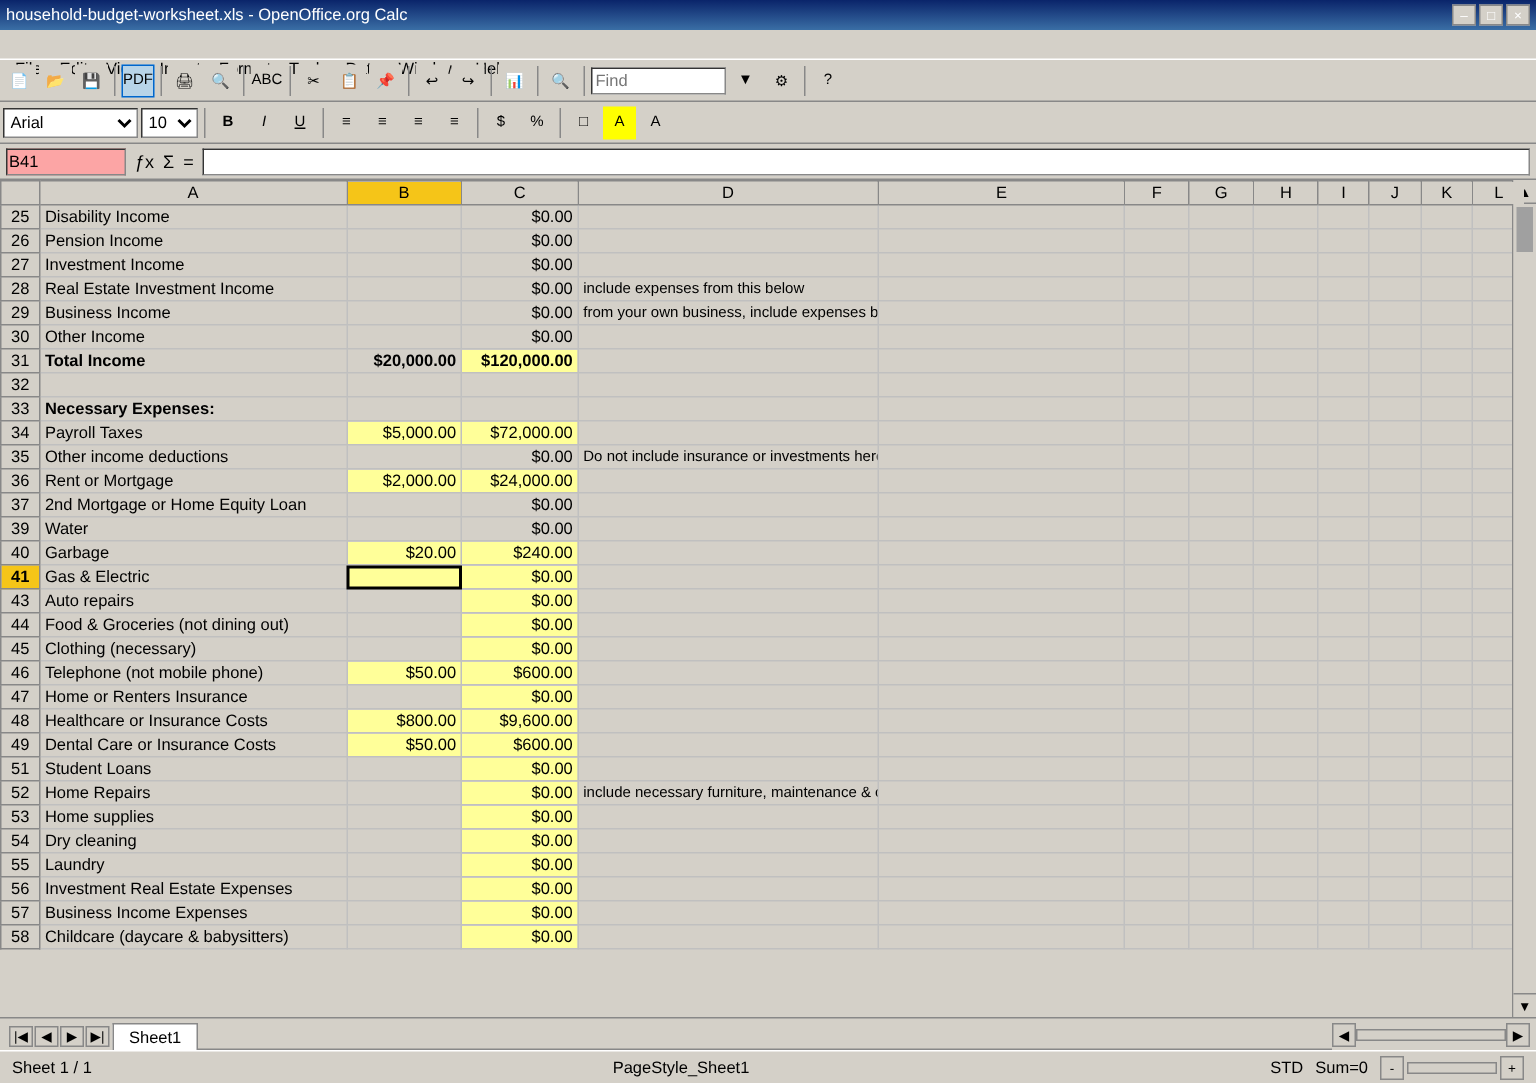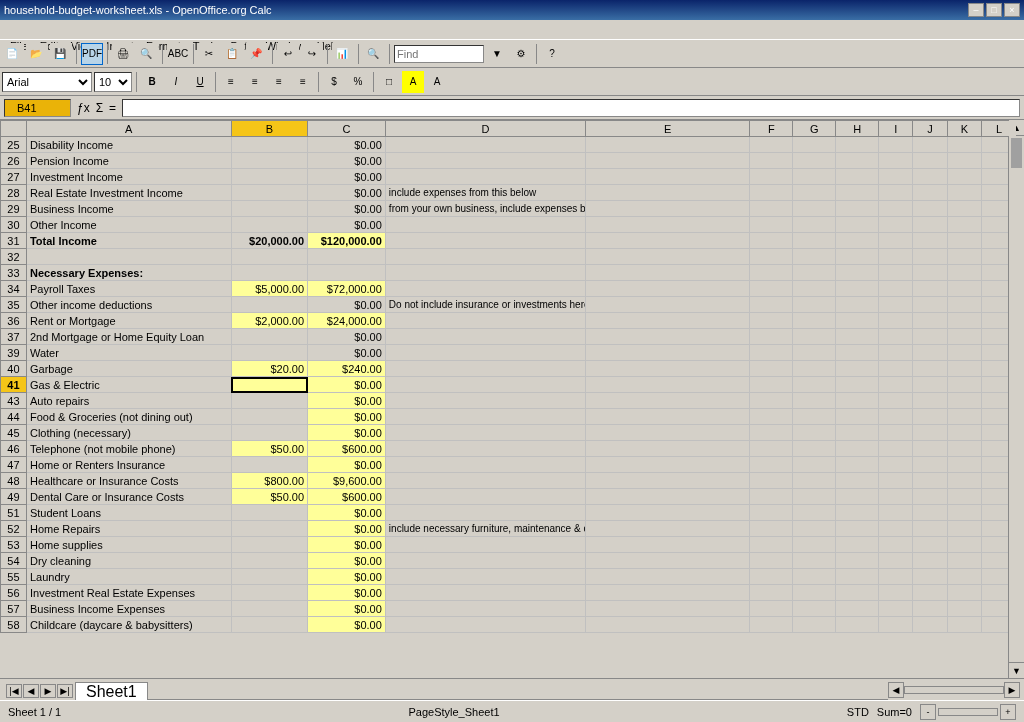--- a/index.html
+++ b/index.html
@@ -62,26 +62,26 @@
     .formula-bar {
       background: #d4d0c8;
       height: 24px;
       display: flex;
       align-items: center;
       padding: 0 4px;
       border-bottom: 1px solid #888;
       gap: 4px;
     }
     .cell-ref {
-      width: 67px;
+      width: 80px;
       height: 18px;
       border: 1px inset #888;
-      background: #eab308;
-      font-size: 11px;
-      padding: 0 12px;
+      background: #fca5a5;
+      font-size: 11px;
+      padding: 0 1px;
     }
     .formula-icons { display: flex; gap: 2px; align-items: center; }
     .formula-input {
       flex: 1;
       height: 18px;
       border: 1px inset #888;
       background: white;
       font-size: 11px;
       padding: 0 2px;
     }
@@ -141,21 +141,21 @@
       display: flex;
       align-items: flex-end;
       border-top: 1px solid #888;
       padding: 0 4px;
     }
     .sheet-tab {
       background: white;
       border: 1px solid #888;
       border-bottom: none;
       padding: 2px 10px;
-      font-size: 16px;
+      font-size: 11px;
       cursor: pointer;
       height: 18px;
       display: flex; align-items: center;
     }
     .sheet-tab-nav { display: flex; gap: 1px; align-items: center; padding: 2px; }
     .tab-nav-btn { width: 16px; height: 14px; background: #d4d0c8; border: 1px solid #888; font-size: 9px; display: flex; align-items: center; justify-content: center; cursor: pointer; }
     
     
     .status-bar {
       height: 22px;

